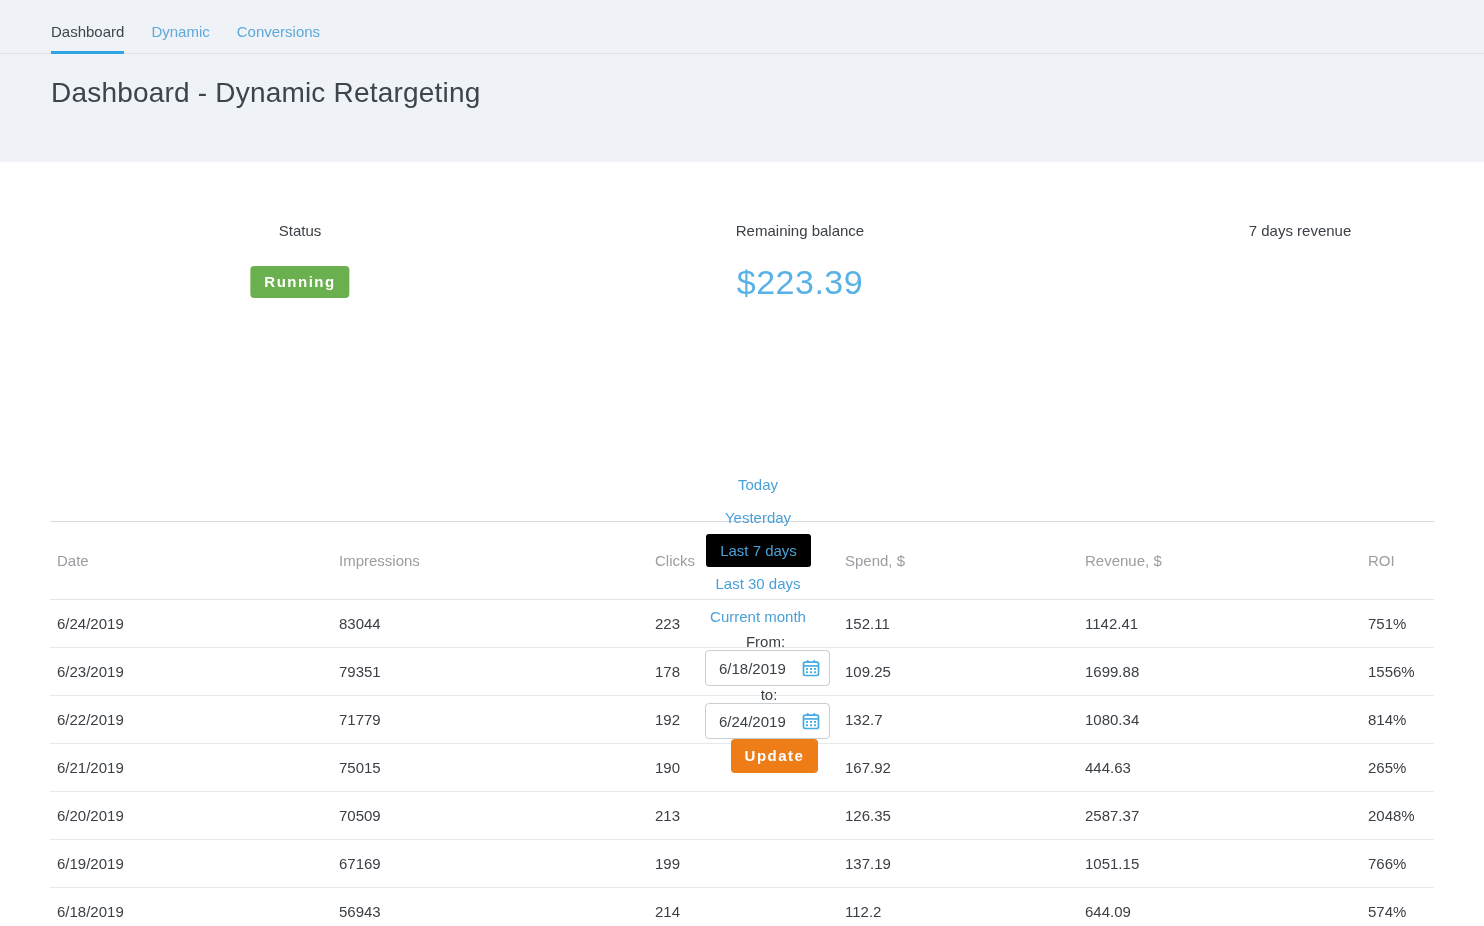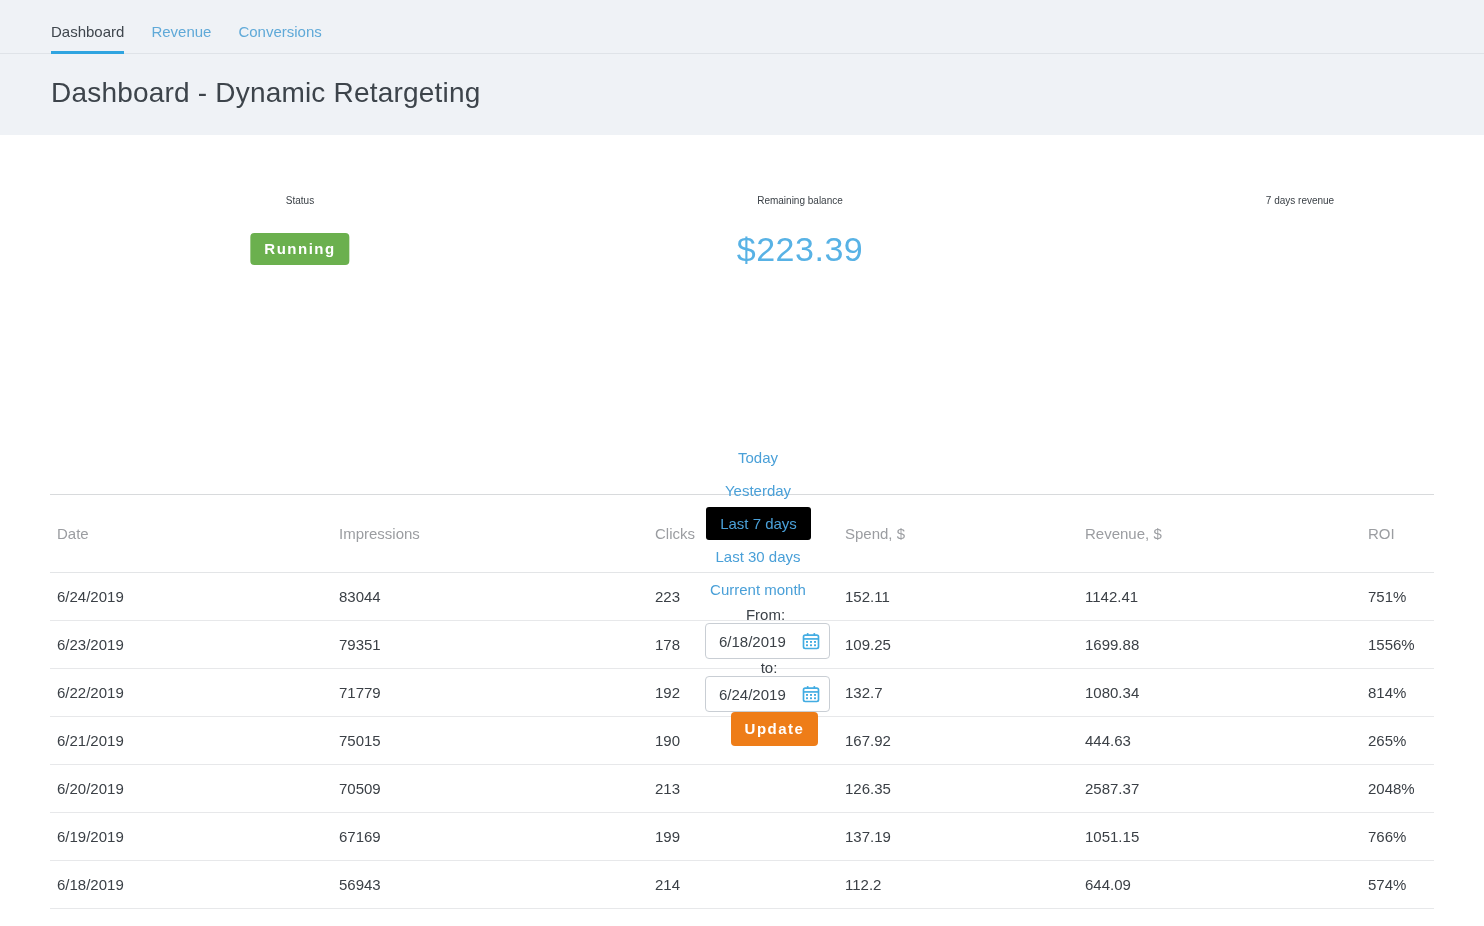--- a/index.html
+++ b/index.html
@@ -1,34 +1,34 @@
 <!DOCTYPE html>
 <html><head>
 <meta charset="utf-8">
 <style>
   * { margin: 0; padding: 0; box-sizing: border-box; }
   html, body { width: 1484px; height: 926px; background: #ffffff; font-family: "Liberation Sans", sans-serif; }
 
   
-  .page-header { background: #eff2f6; height: 135px; padding-top: 21px; }
+  .page-header { background: #eff2f6; height: 162px; padding-top: 21px; }
   .tabbar { padding: 0 0 0 51px; border-bottom: 1px solid #dfe3e8; display: flex; }
   .tab { font-size: 15px; padding: 2px 0 13px 0; margin-right: 27px; cursor: pointer;
          color: #5fa9d8; position: relative; }
   .tab.active { color: #3f464d; }
   .tab.active::after { content: ""; position: absolute; left: 0; right: 0; bottom: -1px;
          height: 3px; background: #2fa4e0; }
   .page-title { margin: 23px 15px 0 51px; font-size: 28px; font-weight: 400; color: #3d444b; letter-spacing: 0.2px; }
 
   
   .stats { position: relative; height: 146px; margin-top: 60px; }
   .stat { position: absolute; top: 0; transform: translateX(-50%); text-align: center; }
   .stat-status   { left: 300px; }
   .stat-balance  { left: 800px; }
   .stat-revenue  { left: 1300px; }
-  .stat-label { font-size: 10px; color: #3b4147; }
+  .stat-label { font-size: 15px; color: #3b4147; }
   .stat-value-money { margin-top: 24px; font-size: 34px; color: #58b2e5; letter-spacing: 0.5px; }
   .status-badge { display: inline-block; margin-top: 27px; background: #6bb04e; color: #ffffff;
          font-size: 15px; font-weight: bold; letter-spacing: 1.5px; padding: 7px 14px 8px 14px;
          border-radius: 4px; }
 
   
   .filters { margin: 100px 0 0 51px; display: flex; align-items: center; height: 36px; flex-direction: column; }
   .preset-link { color: #4aa0d8; font-size: 15px; cursor: pointer; margin-right: 19px; padding: 8px 0; }
   .preset-link.active { background: #000000; border-radius: 3px; padding: 8px 14px; margin: 0 18px 0 0; }
   .preset-link:first-child { margin-left: 0; }
@@ -53,21 +53,21 @@
   table.report tbody tr.total-row { border-bottom: none; }
   table.report td { font-size: 15px; color: #3b4046; padding-left: 7px; }
   table.report tr.total-row td { font-weight: bold; color: #32373c; }
 </style>
 </head>
 <body>
 
 <div class="page-header">
   <div class="tabbar">
     <div class="tab active">Dashboard</div>
-    <div class="tab">Revenue</div>
+    <div class="tab">Dynamic</div>
     <div class="tab">Conversions</div>
   </div>
   <h1 class="page-title">Dashboard - Dynamic Retargeting</h1>
 </div>
 
 <div class="stats">
   <div class="stat stat-status">
     <div class="stat-label">Status</div>
     <span class="status-badge">Running</span>
   </div>

